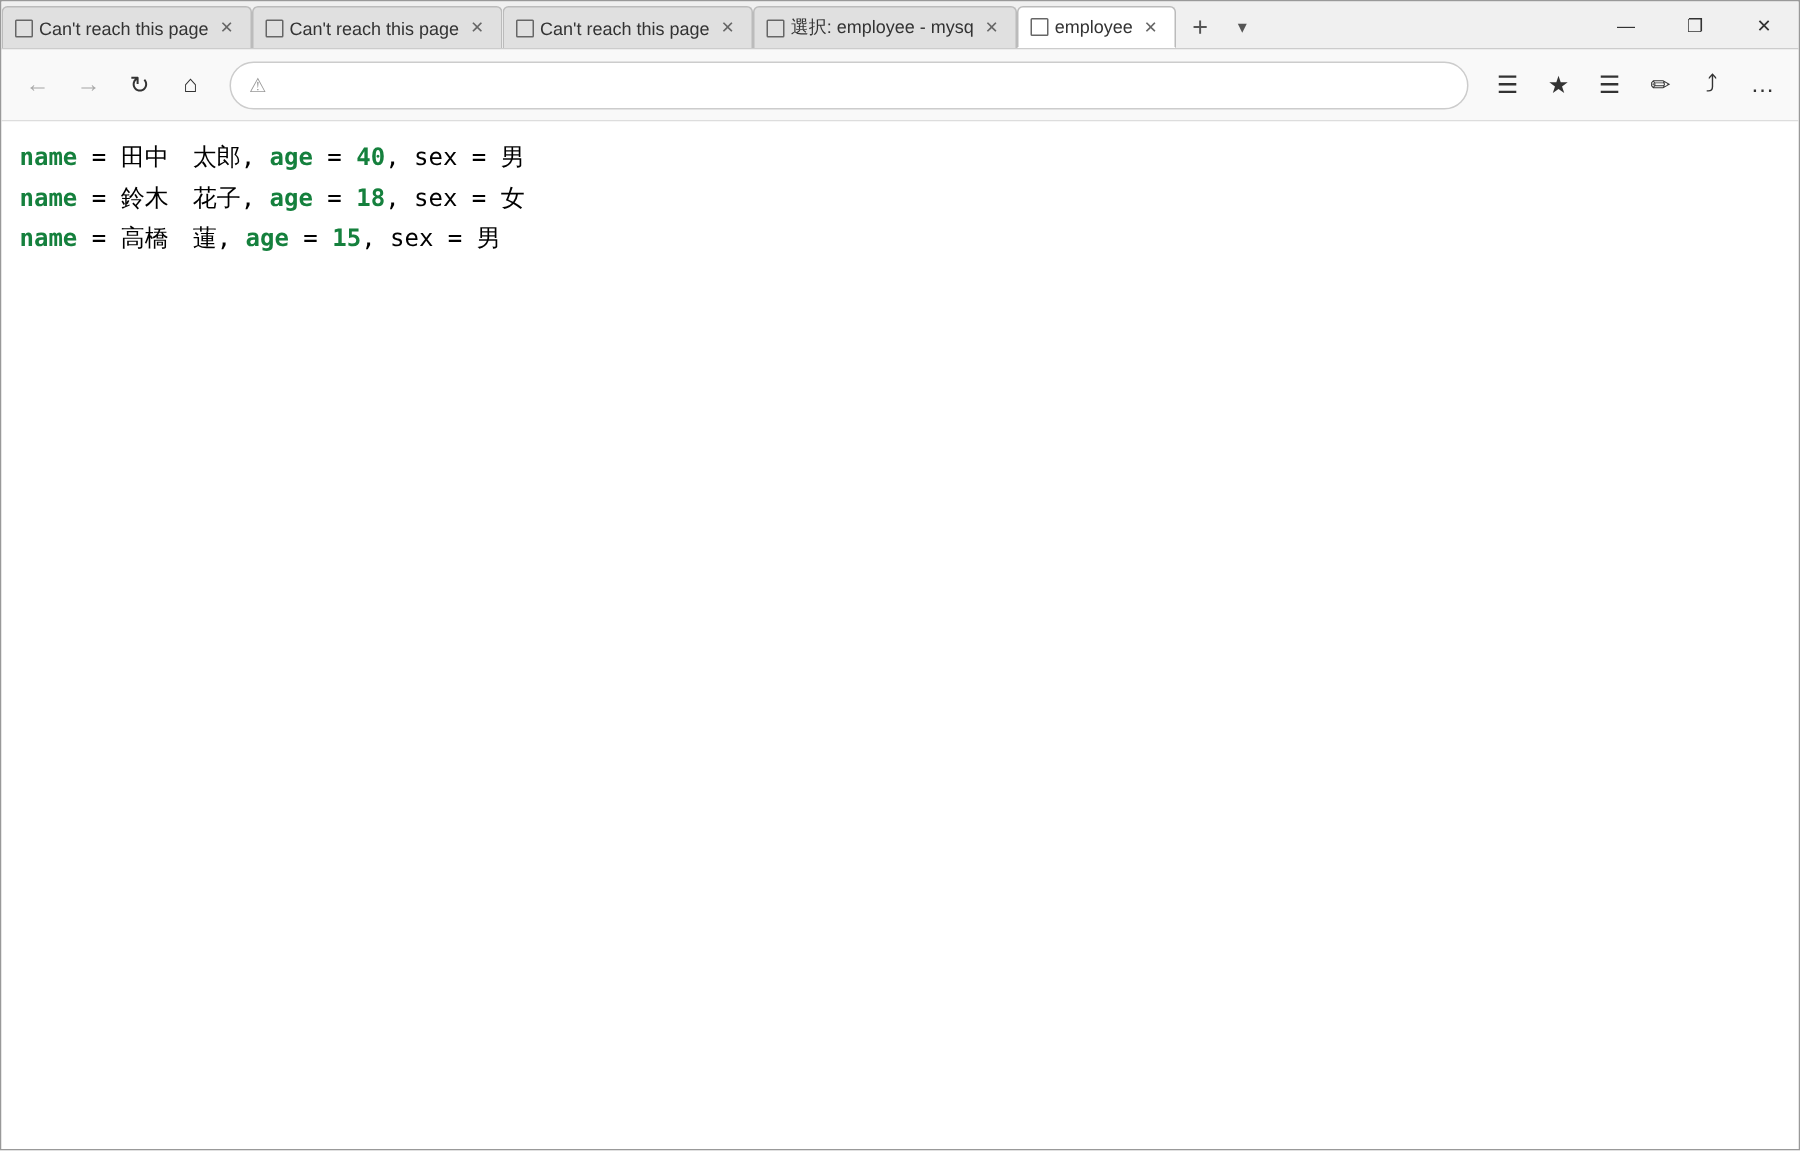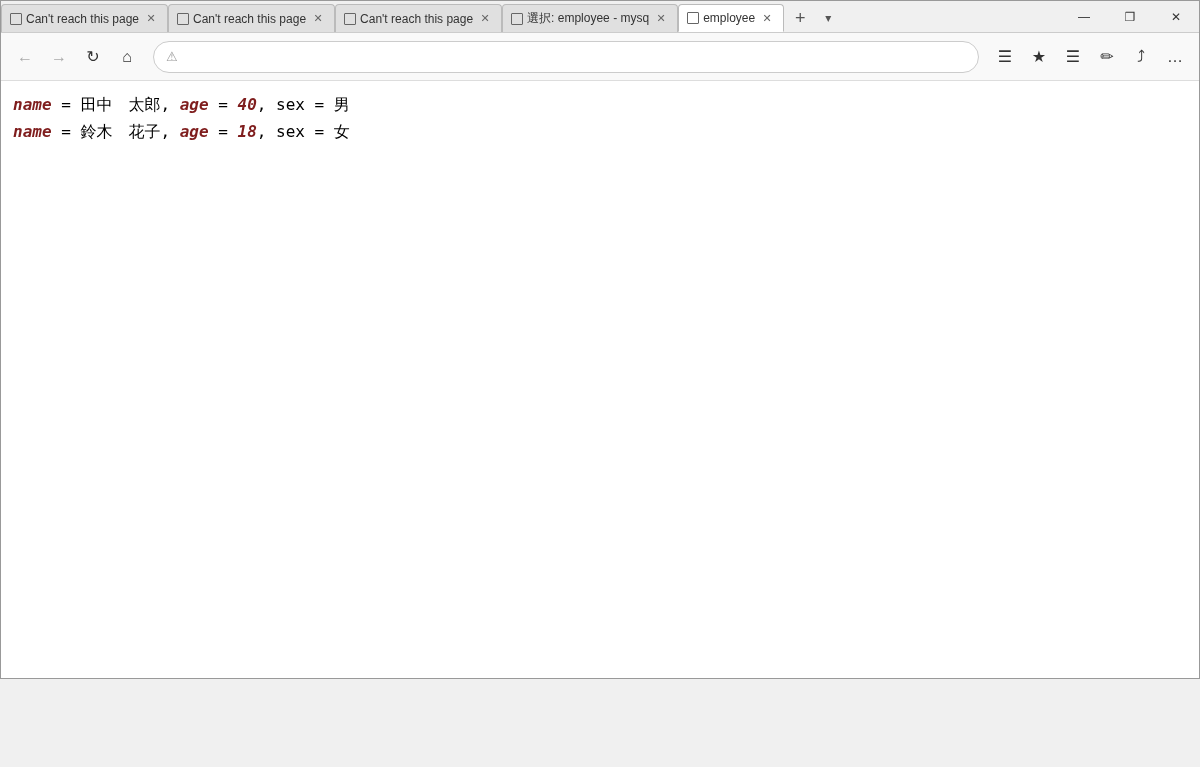--- a/index.html
+++ b/index.html
@@ -1,19 +1,19 @@
 <!DOCTYPE html>
 <html><head>
   <meta charset="utf-8">
   <style>
     * { margin: 0; padding: 0; box-sizing: border-box; }
     body { font-family: 'Segoe UI', Arial, sans-serif; background: #f0f0f0; width: 1200px; height: 767px; overflow: hidden; }
 
     
-    .window { width: 1200px; height: 679px; display: flex; flex-direction: column; border: 1px solid #999; background: #fff; }
+    .window { width: 1200px; height: 767px; display: flex; flex-direction: column; border: 1px solid #999; background: #fff; }
 
     
     .titlebar {
       height: 32px;
       background: #f0f0f0;
       display: flex;
       align-items: stretch;
       border-bottom: 1px solid #ccc;
       user-select: none;
     }
@@ -174,23 +174,22 @@
 
     .data-line {
       font-family: monospace;
       font-size: 16px;
       color: #000;
       line-height: 1.7;
       white-space: pre;
     }
 
     .highlight {
-      color: #7f1d1d;
+      color: #15803d;
       font-weight: bold;
-      font-style: italic;
     }
 
     
     .page-tab-icon {
       width: 12px;
       height: 12px;
       border: 1.5px solid #666;
       border-radius: 1px;
     }
   </style>
@@ -261,15 +260,16 @@
       <button class="nav-btn">☰</button>
       <button class="nav-btn">✏</button>
       <button class="nav-btn">⤴</button>
       <button class="nav-btn">…</button>
     </div>
   </div>
 
   <div class="page-content" id="page-content">
   <p class="data-line"><span class="highlight">name</span> = 田中　太郎, <span class="highlight">age</span> = <span class="highlight">40</span>, sex = 男</p>
       <p class="data-line"><span class="highlight">name</span> = 鈴木　花子, <span class="highlight">age</span> = <span class="highlight">18</span>, sex = 女</p>
+      <p class="data-line"><span class="highlight">name</span> = 高橋　蓮, <span class="highlight">age</span> = <span class="highlight">15</span>, sex = 男</p>
     </div>
 
 </div>
 
 </body></html>

